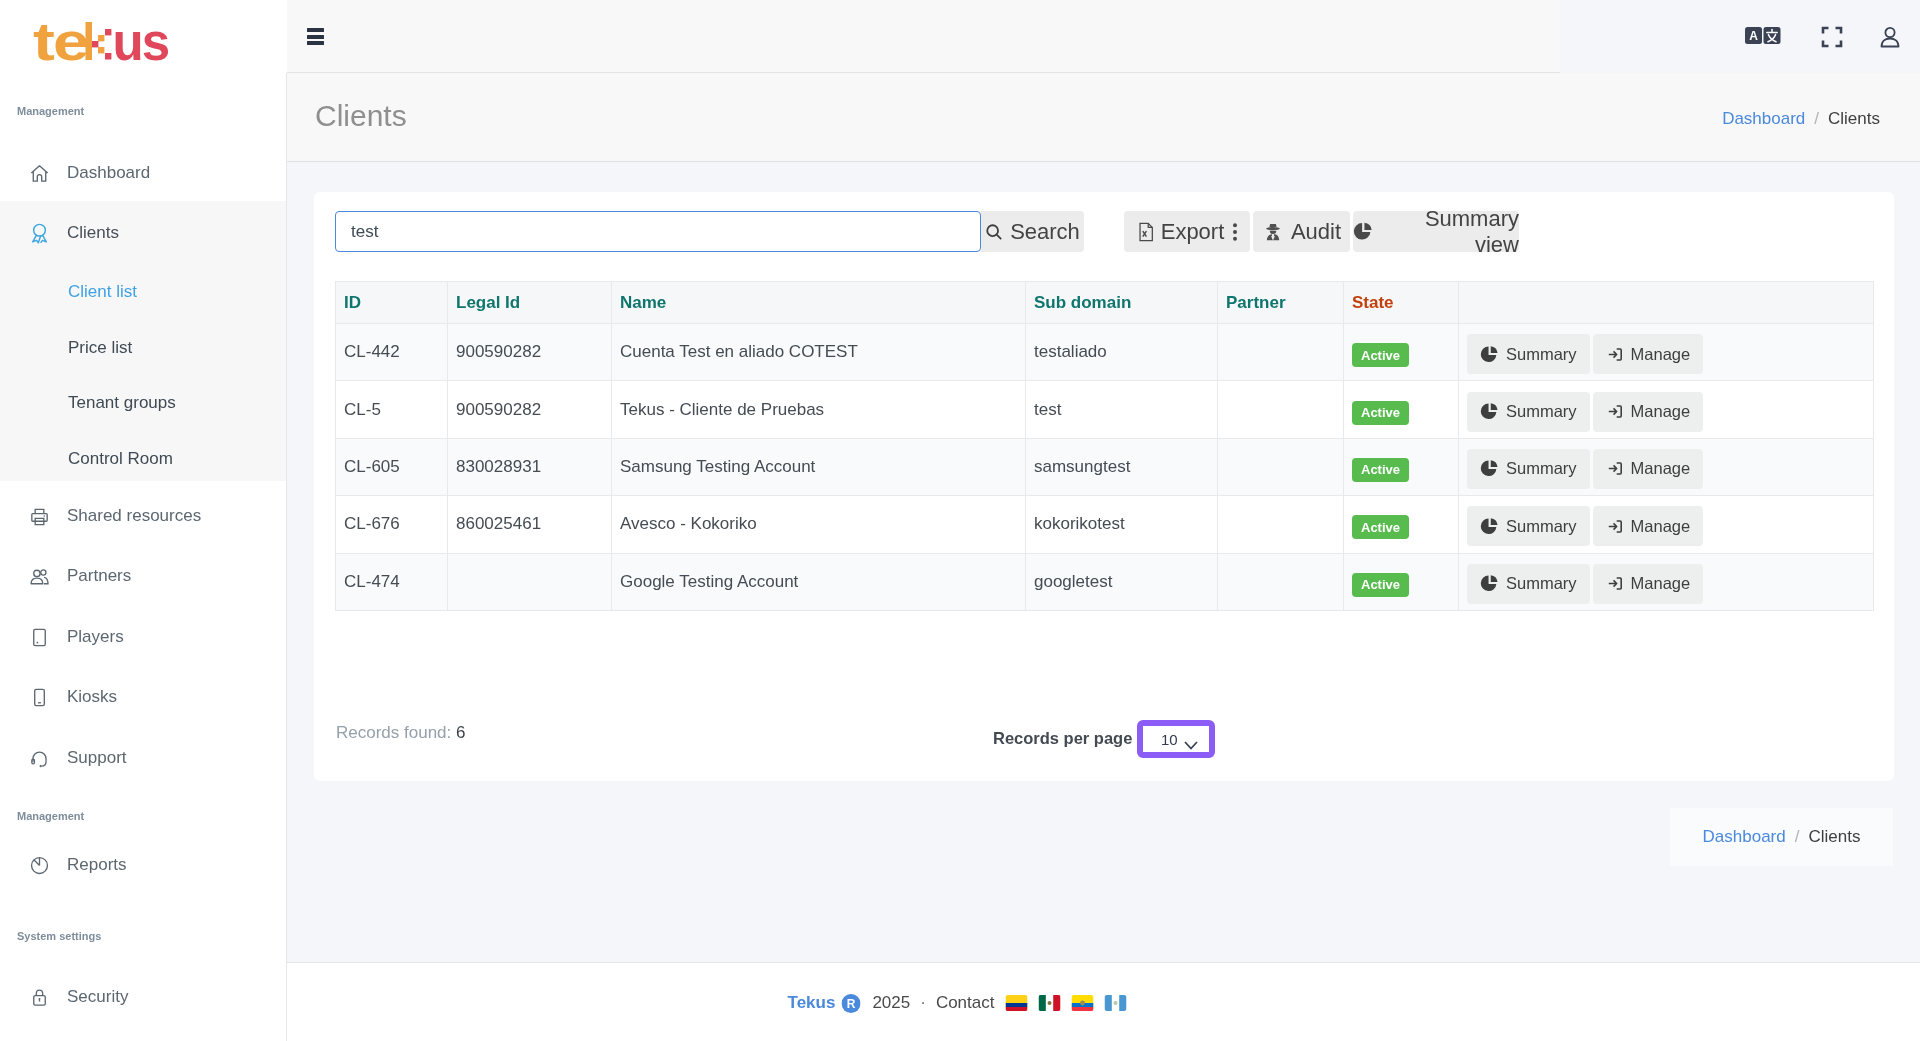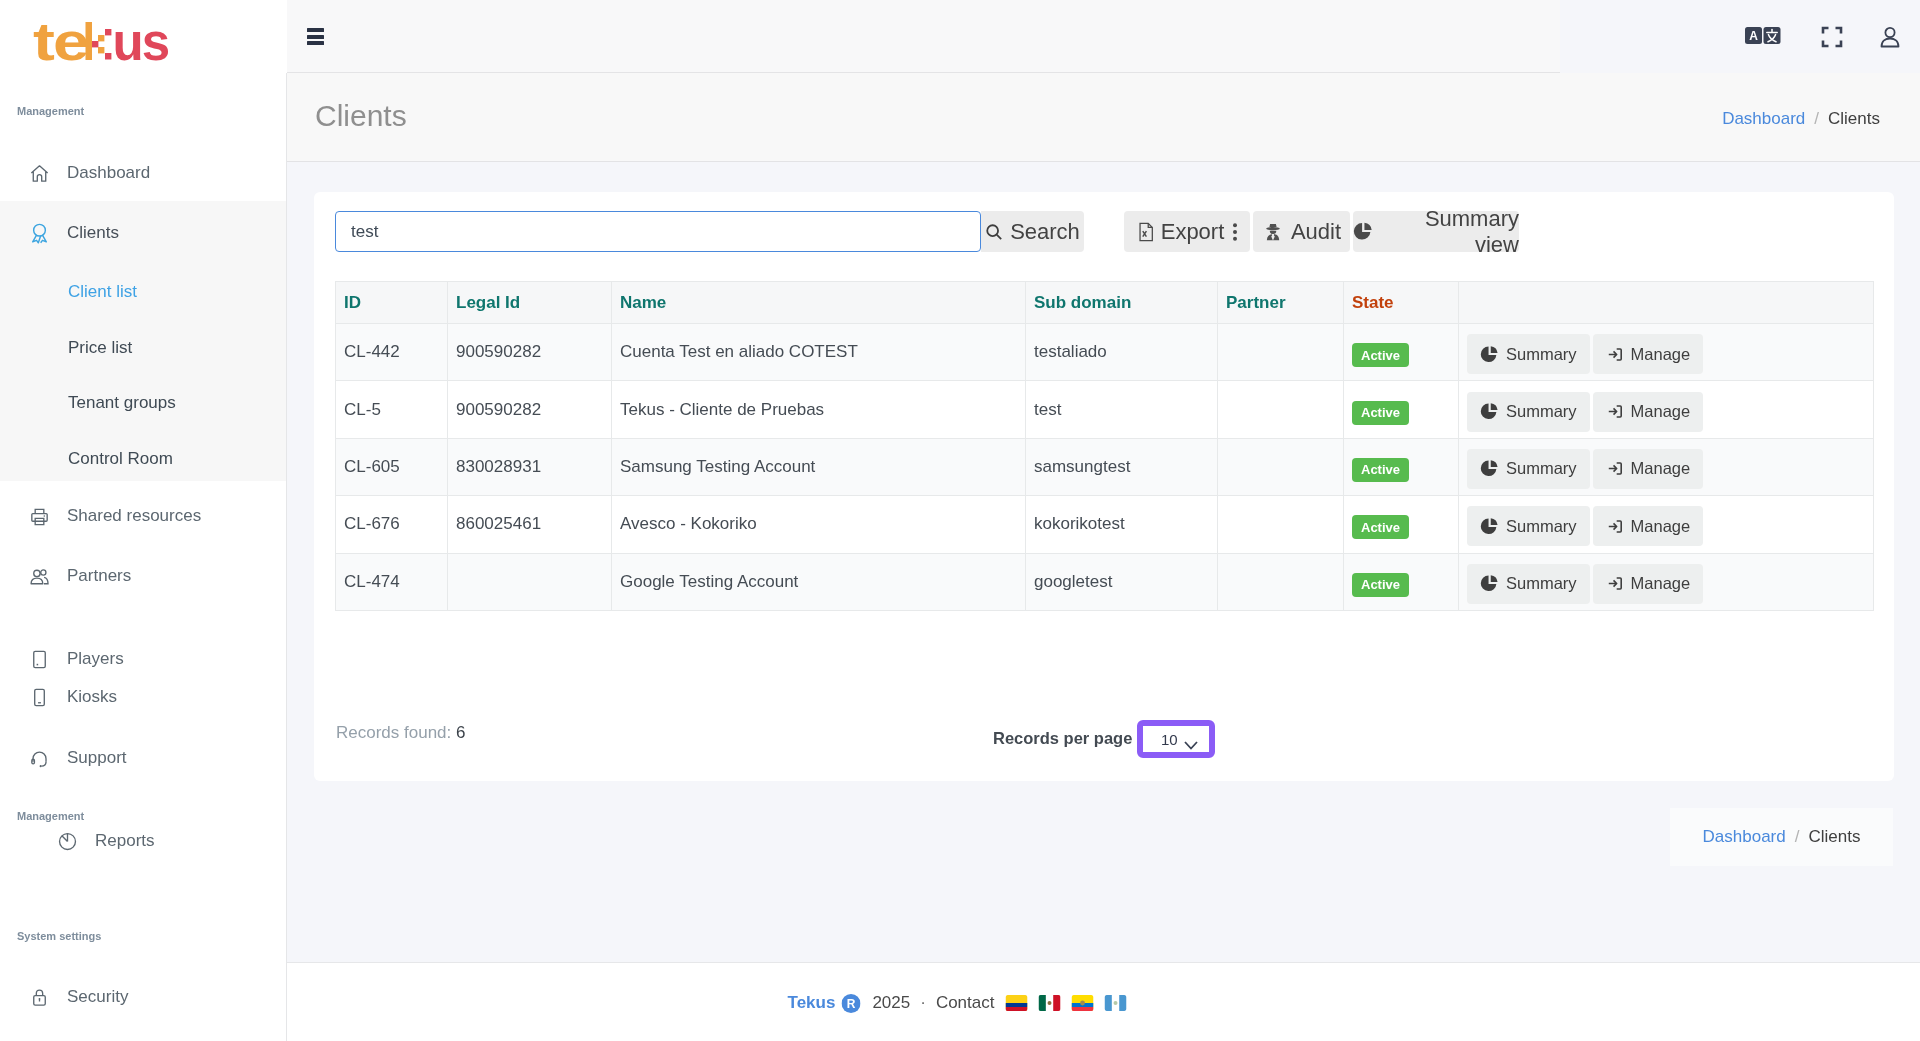--- a/index.html
+++ b/index.html
@@ -124,21 +124,21 @@
   </div>
   <div class="side-item" style="top:473px;">
     <svg class="ic" viewBox="0 0 24 24" fill="none" stroke="#5c6770" stroke-width="1.4">
       <circle cx="9.3" cy="8.8" r="3.3"></circle>
       <path d="M3.2 19.6 c0-4 2.5-5.9 6.1-5.9 s6.1 1.9 6.1 5.9 z" stroke-linejoin="round"></path>
       <circle cx="16" cy="7.8" r="2.7"></circle>
       <path d="M16.8 12.9 c2.6 0.5 4.1 2.3 4.1 6.7 h-4.3"></path>
     </svg>
     <span class="tx">Partners</span>
   </div>
-  <div class="side-item" style="top:556px;text-align:center;">
+  <div class="side-item" style="top:534px;text-align:center;">
     <svg class="ic" viewBox="0 0 24 24" fill="none" stroke="#5c6770" stroke-width="1.4">
       <rect x="6" y="3.5" width="12" height="17" rx="1.5"></rect>
       <rect x="9" y="16.5" width="1.6" height="1.6" fill="#5c6770" stroke="none"></rect>
     </svg>
     <span class="tx">Players</span>
   </div>
   <div class="side-item" style="top:594px;">
     <svg class="ic" viewBox="0 0 24 24" fill="none" stroke="#5c6770" stroke-width="1.4">
       <rect x="7" y="3.5" width="10" height="17" rx="1.5"></rect>
       <path d="M10.5 17.5 h3"></path>
@@ -148,21 +148,21 @@
   <div class="side-item" style="top:655px;">
     <svg class="ic" viewBox="0 0 24 24" fill="none" stroke="#5c6770" stroke-width="1.4">
       <path d="M5.2 15.5 v-3.3 a6.8 6.8 0 0 1 13.6 0 V15.5"></path>
       <rect x="4" y="12.8" width="2.7" height="4.8" rx="1.3"></rect>
       <path d="M18.8 15.5 c0 2.9-1.9 4.3-4.7 4.5"></path>
       <circle cx="13.2" cy="20" r="1.1" fill="#5c6770" stroke="none"></circle>
     </svg>
     <span class="tx">Support</span>
   </div>
   <div class="side-label" style="position:absolute;left:0;top:737px;">Management</div>
-  <div class="side-item" style="top:738px;margin-left:28px;">
+  <div class="side-item" style="top:762px;">
     <svg class="ic" viewBox="0 0 24 24" fill="none" stroke="#5c6770" stroke-width="1.4">
       <circle cx="12" cy="12" r="8.3"></circle>
       <path d="M12 12 V3.7 M12 12 L6.1 6.1"></path>
     </svg>
     <span class="tx">Reports</span>
   </div>
   <div class="side-label" style="position:absolute;left:0;top:857px;">System settings</div>
   <div class="side-item" style="top:894px;">
     <svg class="ic" viewBox="0 0 24 24" fill="none" stroke="#5c6770" stroke-width="1.4">
       <rect x="6" y="10" width="12" height="10" rx="1.5"></rect>

